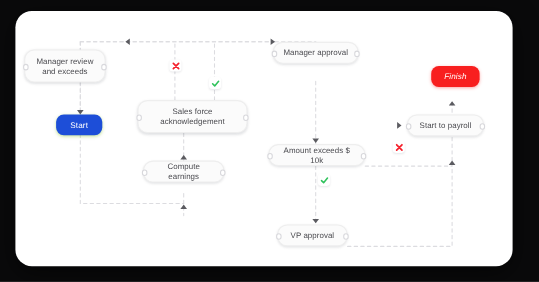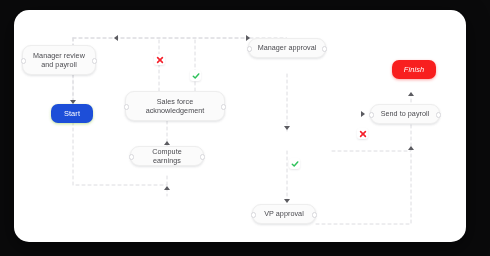--- a/index.html
+++ b/index.html
@@ -181,21 +181,21 @@
     <div class="marker up" style="left:149.5px; top:176px;"></div>
     <div class="marker up" style="left:393.5px; top:82px;"></div>
     <div class="marker right" style="left:347px;   top:100.5px;"></div>
     <div class="marker up" style="left:393.5px; top:136px;"></div>
 
     <div class="node" style="left:8px; top:35px; width:74px; height:30px;">
       <span class="port left"></span>
       <span class="port right"></span>
       <span class="label">
         <span>Manager review</span><br>
-        <span>and payroll</span>
+        <span>and exceeds</span>
       </span>
     </div>
 
     <div class="node" style="left:111px; top:81px; width:100px; height:30px;">
       <span class="port left"></span>
       <span class="port right"></span>
       <span class="label">
         <span>Sales force</span><br>
         <span>acknowledgement</span>
       </span>
@@ -206,31 +206,36 @@
       <span class="port right"></span>
       <span class="label">Compute earnings</span>
     </div>
 
     <div class="node" style="left:234px; top:28px; width:78px; height:20px;">
       <span class="port left"></span>
       <span class="port right"></span>
       <span class="label">Manager approval</span>
     </div>
 
+    <div class="node" style="left:230px; top:121px; width:88px; height:20px;">
+      <span class="port left"></span>
+      <span class="port right"></span>
+      <span class="label">Amount exceeds $ 10k</span>
+    </div>
 
     <div class="node" style="left:238px; top:194px; width:64px; height:20px;">
       <span class="port left"></span>
       <span class="port right"></span>
       <span class="label">VP approval</span>
     </div>
 
     <div class="node" style="left:356px; top:94px; width:70px; height:20px;">
       <span class="port left"></span>
       <span class="port right"></span>
-      <span class="label">Send to payroll</span>
+      <span class="label">Start to payroll</span>
     </div>
 
     <div class="pill start" style="left:37px; top:94px; width:42px; height:19px;">
       <span class="label">Start</span>
     </div>
 
     <div class="pill finish" style="left:378px; top:50px; width:44px; height:19px;font-style:italic;">
       <span class="label">Finish</span>
     </div>
 

